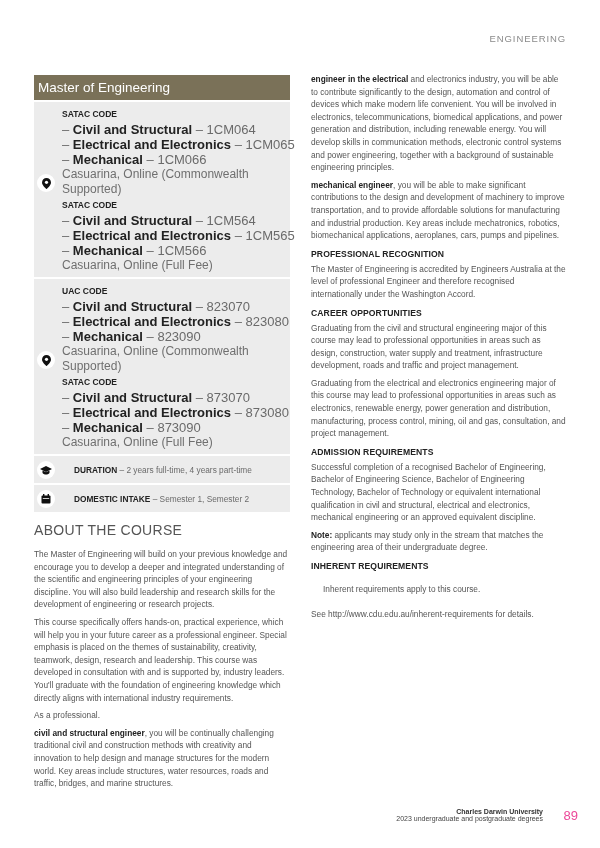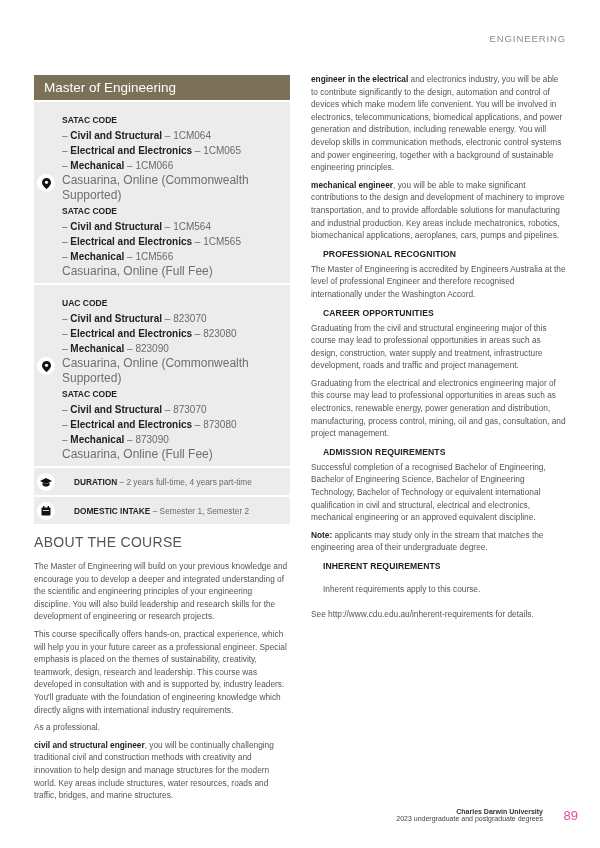--- a/index.html
+++ b/index.html
@@ -3,43 +3,43 @@
 <meta charset="utf-8">
 <style>
   html, body { margin: 0; padding: 0; background: #ffffff; }
   body { width: 600px; height: 848px; position: relative; overflow: hidden;
          font-family: "Liberation Sans", sans-serif; color: #4a4a4a; }
   .section-tag { position: absolute; top: 33px; right: 34px; font-size: 9.5px;
          letter-spacing: 0.9px; color: #8a8a8a; }
   .left { position: absolute; left: 34px; top: 75px; width: 256px; }
   .right { position: absolute; left: 311px; top: 73px; width: 256px; }
   .title-bar { background: #7a7158; color: #ffffff; font-size: 13.5px; height: 25px;
-         line-height: 25px; padding-left: 10px; font-weight: normal; }
+         line-height: 25px; padding-left: 4px; font-weight: normal; }
   .title-rule { height: 2px; background: #ffffff; }
-  .block { background: #ececec; position: relative; padding: 10px 0 4px 28px;
+  .block { background: #ececec; position: relative; padding: 4px 0 4px 28px;
          border-bottom: 2px solid #ffffff; }
   .block .icon-wrap { position: absolute; left: 3px; width: 18px; height: 18px;
          border-radius: 50%; background: #ffffff; display: flex; align-items: center;
          justify-content: center; }
-  .line { font-size: 10px; line-height: 15px; color: #6a6a6a; white-space: nowrap; }
+  .line { font-size: 13px; line-height: 15px; color: #6a6a6a; white-space: nowrap; }
   .line b { color: #222; }
   .code-head { font-size: 8.5px; font-weight: bold; color: #222; line-height: 15px; margin-top: 1px; }
   .loc { font-size: 12px; line-height: 15px; color: #6f6f6f; }
   .single { background: #ececec; position: relative; height: 27px; padding-left: 28px;
          border-bottom: 2px solid #ffffff; display: flex; align-items: center; }
   .single .icon-wrap { position: absolute; left: 3px; top: 5px; width: 18px; height: 18px;
          border-radius: 50%; background: #ffffff; display: flex; align-items: center;
          justify-content: center; }
   .single .txt { font-size: 8.3px; color: #6a6a6a; }
   .single .txt b { color: #222; padding-left: 12px; }
   .about-head { font-size: 14px; color: #555; letter-spacing: 0.3px; margin-top: 8px;
          margin-bottom: 10px; }
   p { margin: 0 0 5px 0; font-size: 8.3px; line-height: 12.6px; color: #555; }
   p b { color: #222; }
-  h3 { margin: 7px 0 4px 12px; font-size: 8.6px; font-weight: bold; color: #222; letter-spacing: 0.1px; }
+  h3 { margin: 7px 0 4px 0; font-size: 8.6px; font-weight: bold; color: #222; letter-spacing: 0.1px; }
   .footer { position: absolute; right: 57px; top: 808px; text-align: right; }
   .footer .uni { font-size: 7px; font-weight: bold; color: #333; }
   .footer .sub { font-size: 7px; color: #444; }
   .page-num { position: absolute; right: 22px; top: 808px; font-size: 13px; color: #ec4899; }
 </style>
 </head>
 <body>
 
 <div class="section-tag">ENGINEERING</div>
 

